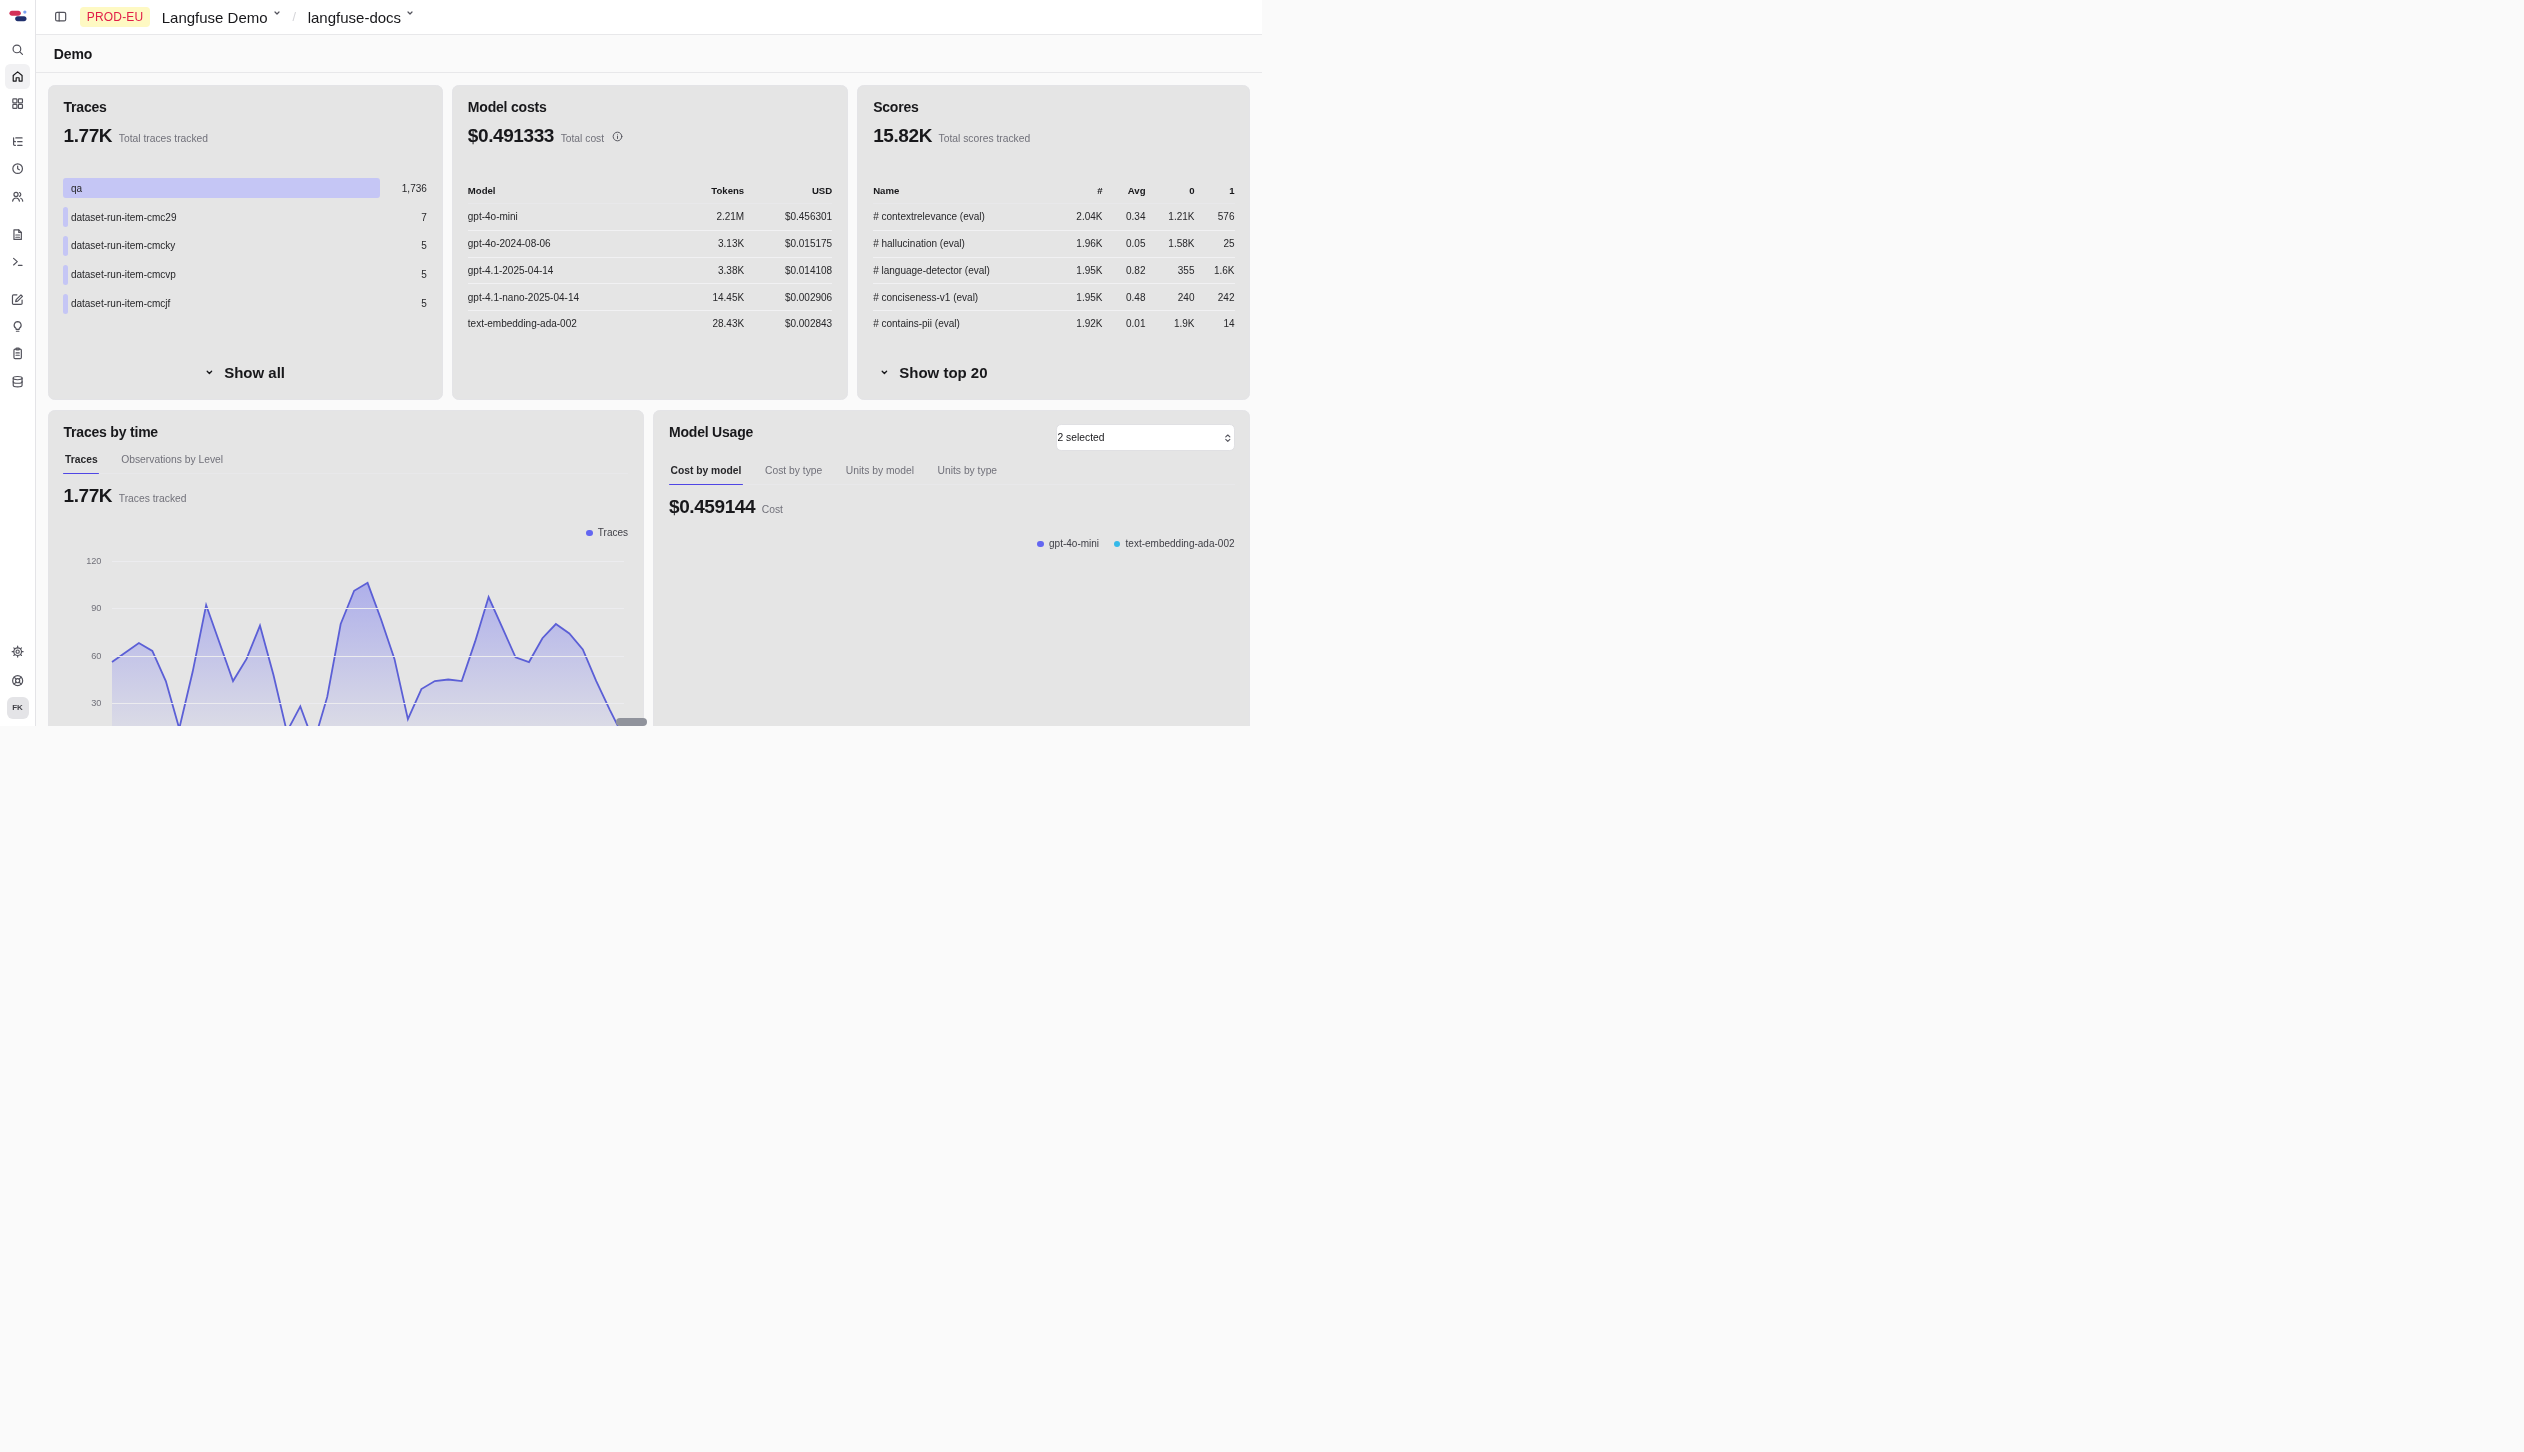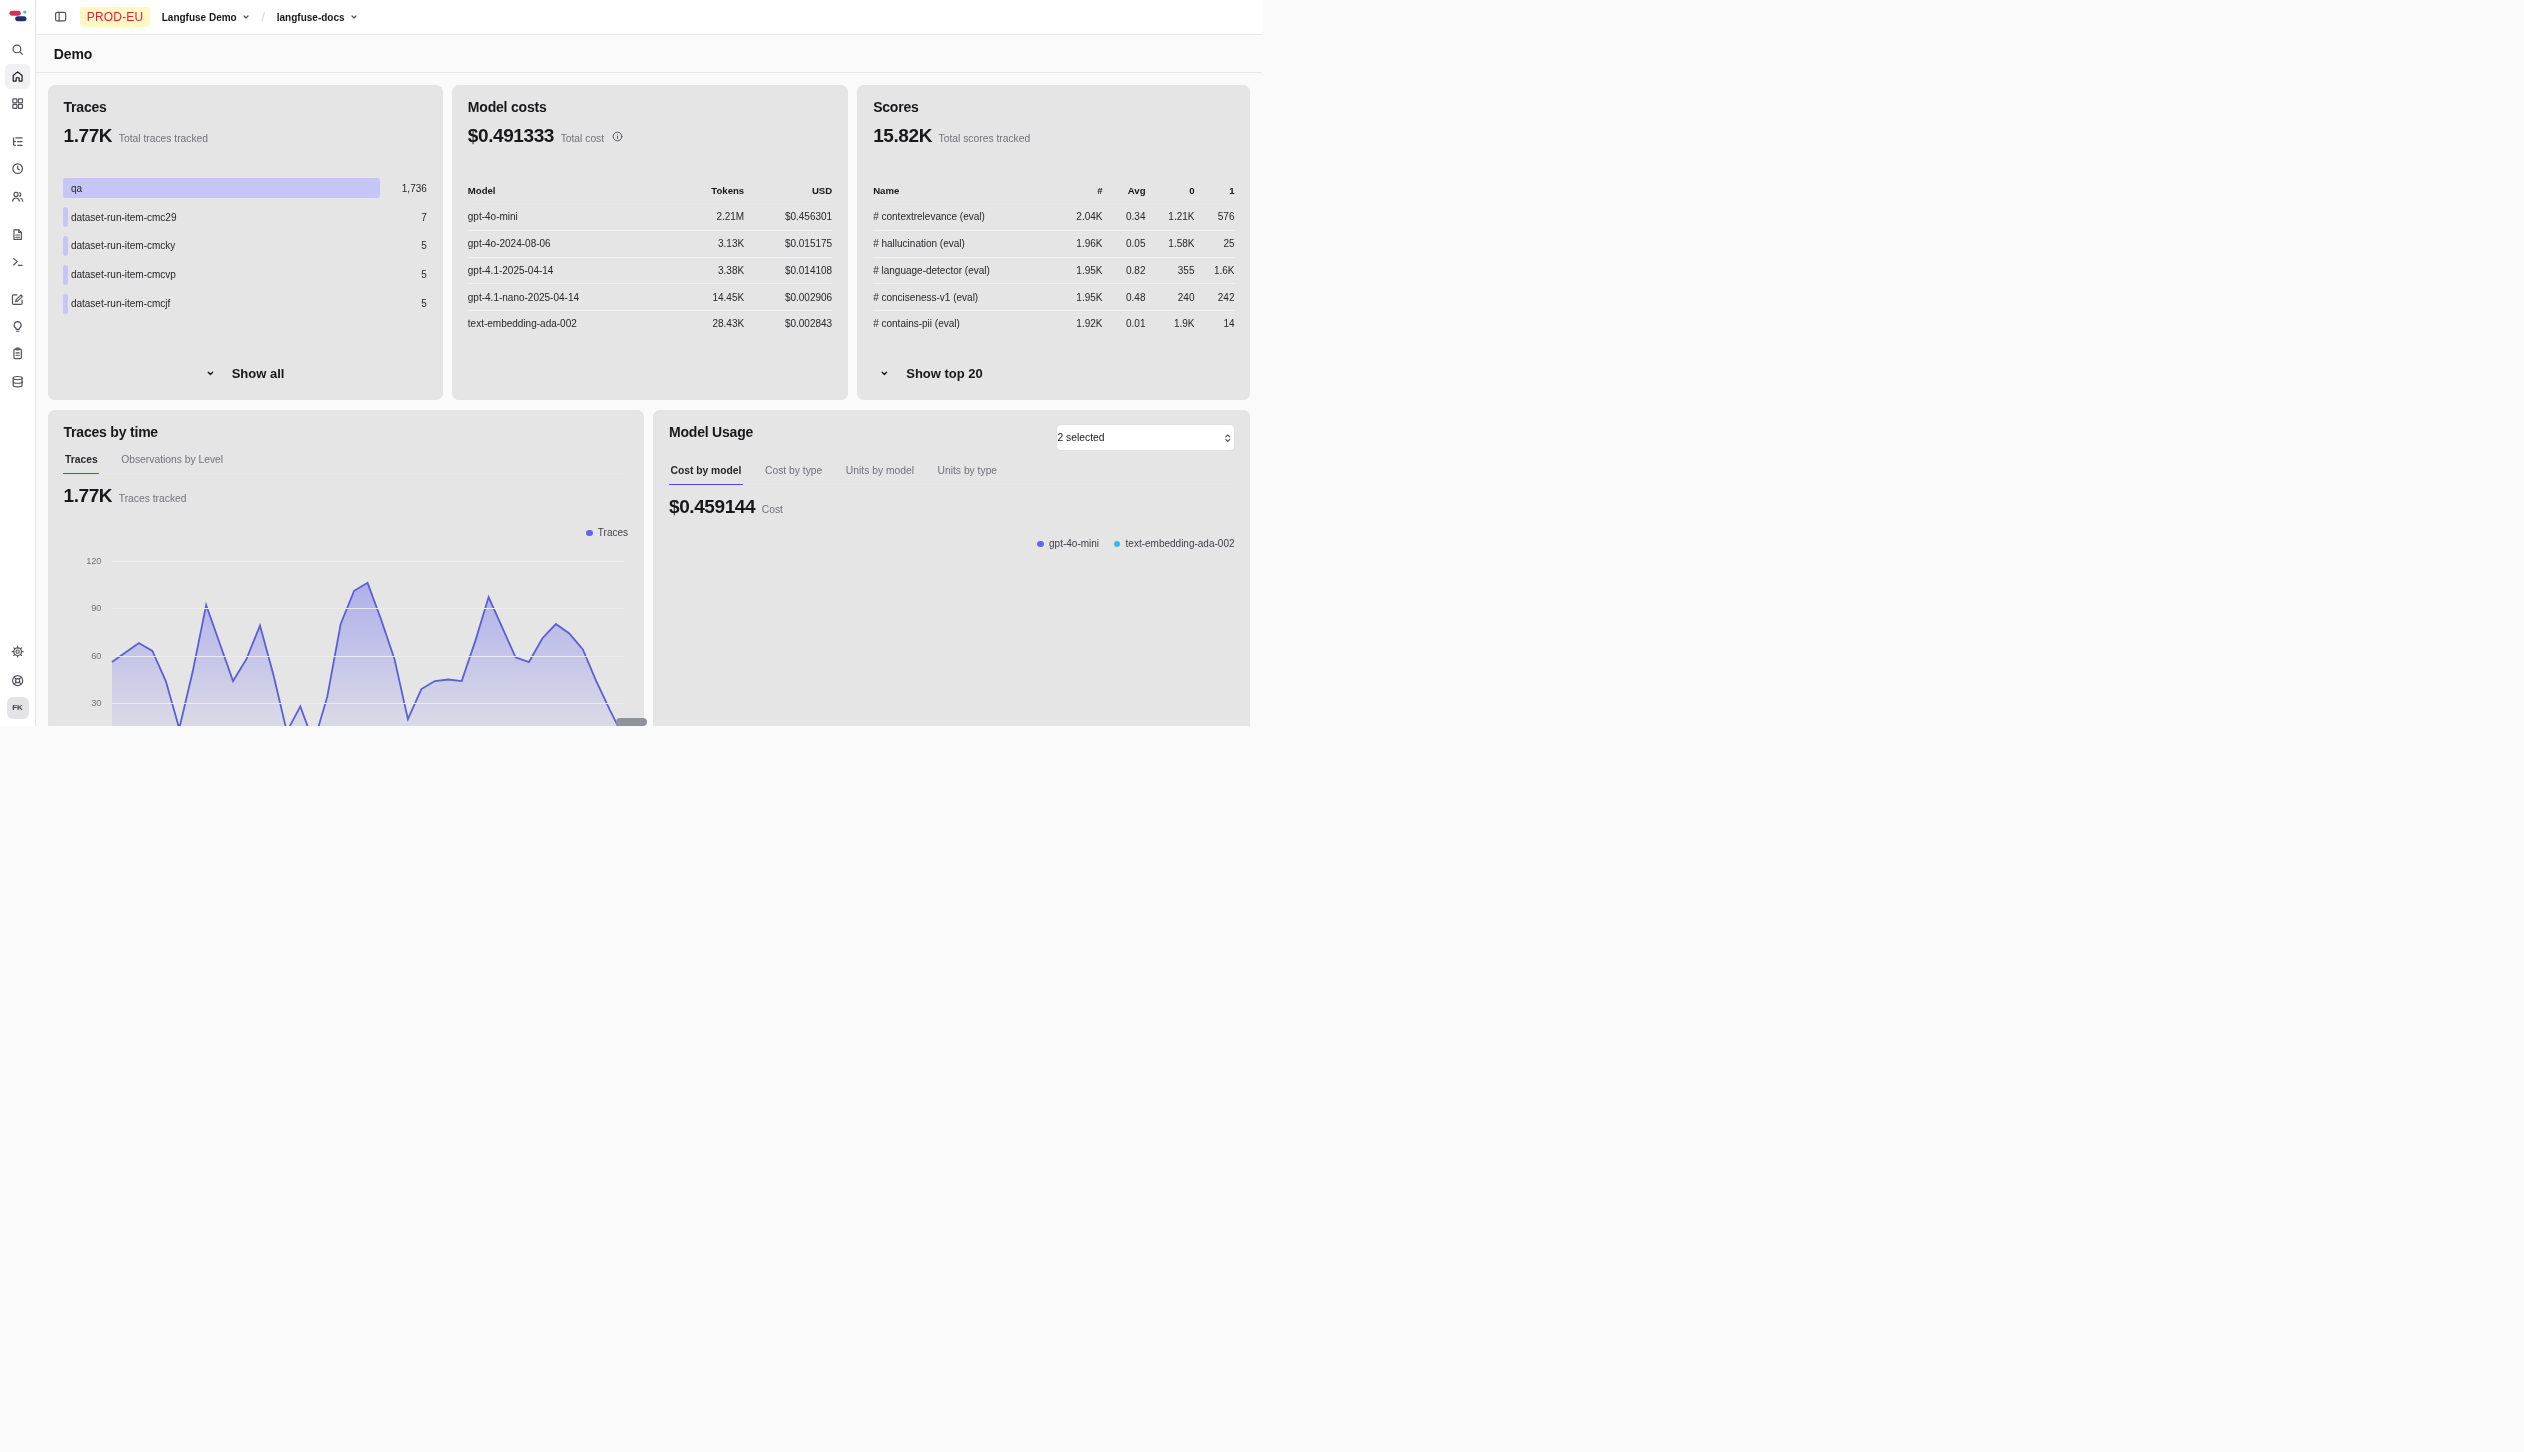--- a/index.html
+++ b/index.html
@@ -16,21 +16,21 @@
   .icon-btn svg{width:13.3px;height:13.3px;fill:none;stroke:currentColor;stroke-width:1.6;stroke-linecap:round;stroke-linejoin:round}
   .nav-gap{height:8.8px}
   .sidebar-bottom{margin-top:auto;display:flex;flex-direction:column;gap:3.7px;align-items:center}
   .avatar{width:22px;height:22px;border-radius:5.9px;background:#e4e4e7;font-size:8px;font-weight:700;display:flex;align-items:center;justify-content:center;color:#3f3f46;cursor:pointer;border:none}
 
   
   .main-col{flex:1;display:flex;flex-direction:column;min-width:0}
   .topbar{height:35px;background:#fff;border-bottom:0.7px solid #e8e8ea;display:flex;align-items:center;padding:0 13.3px;gap:8.8px;flex-shrink:0}
   .topbar .icon-btn{width:22px;height:22px}
   .badge{background:#fef9c3;color:#e11d48;font-size:12px;font-weight:400;padding:2.9px 6.6px;border-radius:3.7px;letter-spacing:0.2px}
-  .switcher{display:flex;align-items:center;gap:5.2px;font-size:10px;font-weight:700;background:none;border:none;cursor:pointer;color:#18181b;padding:4.4px 2.9px;border-radius:4.4px}
+  .switcher{display:flex;align-items:flex-start;gap:5.2px;font-size:15px;font-weight:400;background:none;border:none;cursor:pointer;color:#18181b;padding:4.4px 2.9px;border-radius:4.4px}
   .switcher svg{width:8px;height:8px;fill:none;stroke:#52525b;stroke-width:1.8;stroke-linecap:round;stroke-linejoin:round}
   .slash{color:#d4d4d8;font-size:12.5px;font-weight:300}
   .page-header{height:38px;border-bottom:0.7px solid #e8e8ea;display:flex;align-items:center;padding:0 17.7px;background:#fafafa;flex-shrink:0}
   .page-header h1{font-size:14px;font-weight:700;letter-spacing:-0.1px}
 
   
   .content{flex:1;padding:11.8px;overflow:hidden;background:#fafafa}
   .row{display:flex;gap:9.6px;margin-bottom:10.3px}
   .card{background:#e5e5e5;border:0.7px solid #e4e4e7;border-radius:6.6px;padding:13.3px 14.7px;display:flex;flex-direction:column}
   .h427{height:315px}.h560{height:412px}
@@ -41,21 +41,21 @@
   .metric .lbl{font-size:10.3px;color:#71717a}
   .info-ic{width:11px;height:11px;fill:none;stroke:#52525b;stroke-width:1.4;stroke-linecap:round;align-self:center;margin-left:1.5px}
 
   
   .trace-list{margin-top:31px;display:flex;flex-direction:column;gap:8.8px}
   .trace-row{position:relative;height:20px;display:flex;align-items:center;cursor:pointer}
   .trace-bar{position:absolute;left:0;top:0;bottom:0;background:#c5c6f5;border-radius:2.9px;min-width:4.4px}
   .trace-label{position:relative;padding-left:7.4px;font-size:10px;color:#27272a;z-index:1;white-space:nowrap}
   .trace-value{margin-left:auto;font-size:10px;color:#27272a;position:relative;z-index:1}
 
-  .show-btn{display:flex;align-items:center;gap:17px;font-size:13px;font-weight:600;color:#18181b;background:none;border:none;cursor:pointer;margin-top:auto;padding:4.4px 2.9px}
+  .show-btn{display:flex;align-items:center;gap:10px;font-size:15px;font-weight:600;color:#18181b;background:none;border:none;cursor:pointer;margin-top:auto;padding:4.4px 2.9px}
   .show-btn svg{width:8.8px;height:8.8px;fill:none;stroke:#18181b;stroke-width:1.8;stroke-linecap:round;stroke-linejoin:round}
   .show-center{align-self:center}
   .show-left{align-self:flex-start;margin-left:4.4px}
 
   
   table.data{width:100%;border-collapse:collapse;margin-top:32px}
   table.data th{font-size:9.6px;font-weight:600;color:#18181b;text-align:right;padding:5.2px 0 7.4px;border-bottom:0.7px solid #e8e8ea;white-space:nowrap}
   table.data th:first-child{text-align:left}
   table.data td{font-size:10px;color:#27272a;text-align:right;padding:7.4px 0;border-bottom:0.7px solid #f1f1f3;white-space:nowrap}
   table.data td:first-child{text-align:left}

